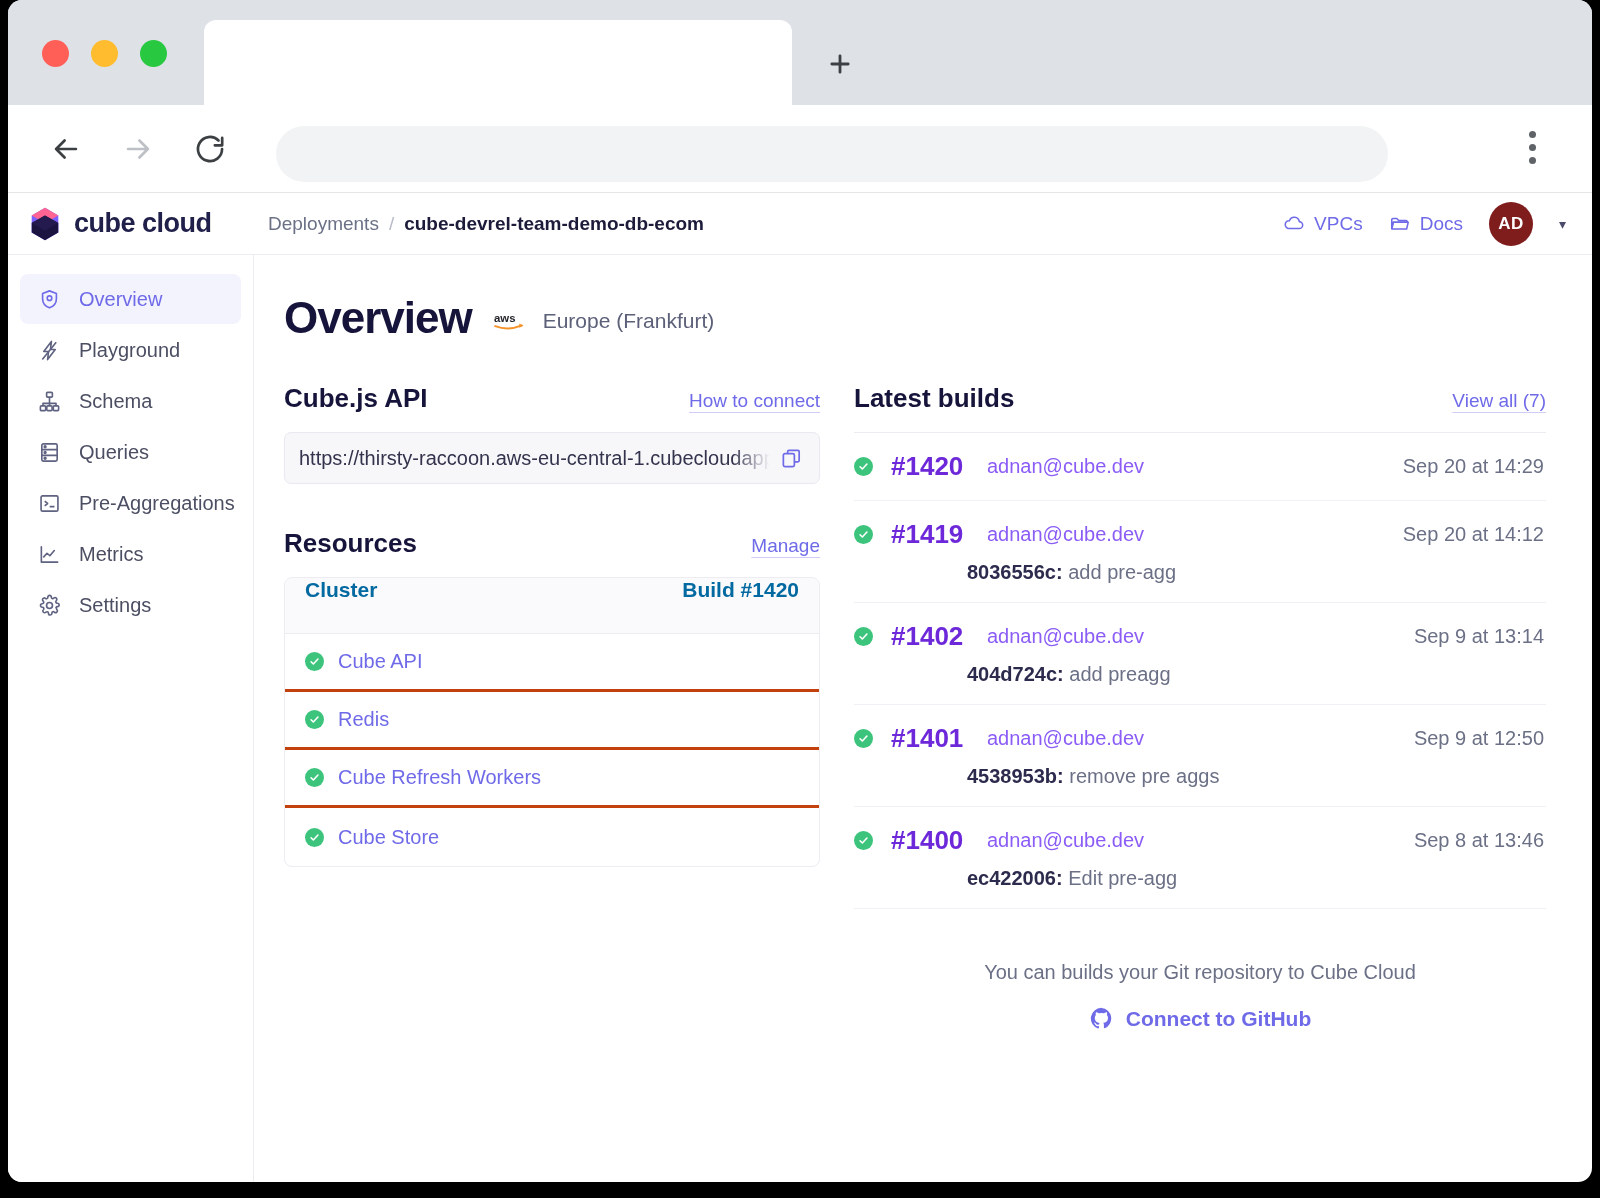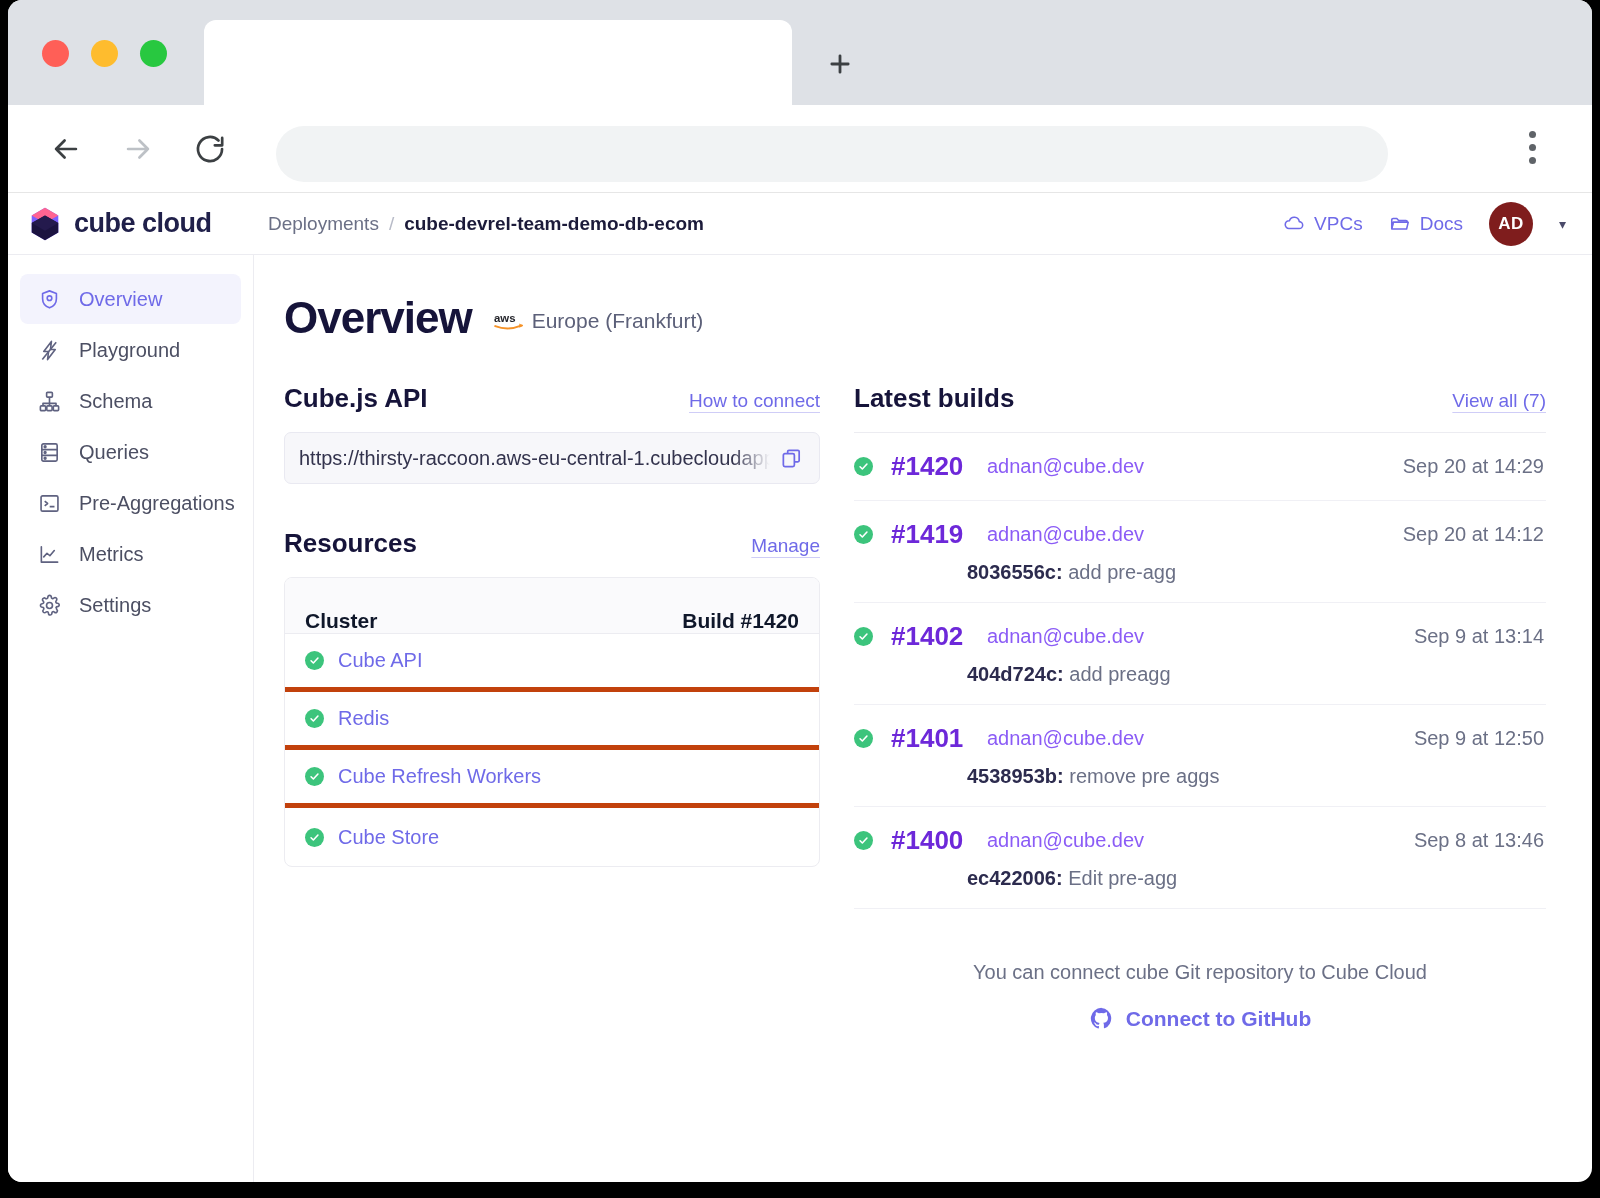--- a/index.html
+++ b/index.html
@@ -126,21 +126,21 @@
   }
   .navitem svg { width: 23px; height: 23px; flex: none; }
   .navitem.active { background: #f3f3fd; color: #6f6ae8; }
   .navitem.active svg { color: #6f6ae8; }
   .navitem .ic { color: #5f6280; display:flex; }
   .navitem.active .ic { color: #6f6ae8; }
 
   .content { flex: 1; padding: 38px 46px 0 30px; overflow: hidden; }
   .page-title-row { display: flex; align-items: baseline; gap: 22px; margin-bottom: 40px; }
   .page-title { font-size: 44px; font-weight: 800; color: #16143a; letter-spacing: -1px; }
-  .region { display: flex; align-items: center; font-size: 21px; color: #5c6079; }
+  .region { display: flex; align-items: center; gap: 11px; font-size: 21px; color: #5c6079; }
   .aws-logo { width: 38px; height: 24px; display: block; }
 
   .cols { display: flex; gap: 34px; }
   .col-left { width: 536px; flex: none; }
   .col-right { flex: 1; }
 
   .sec-head {
     display: flex; align-items: baseline; justify-content: space-between;
     margin-bottom: 18px;
   }
@@ -157,29 +157,29 @@
     flex: 1; overflow: hidden; white-space: nowrap;
     font-size: 20px; color: #33334d;
     -webkit-mask-image: linear-gradient(to right, #000 92%, transparent 100%);
     mask-image: linear-gradient(to right, #000 92%, transparent 100%);
   }
   .copybtn { color: #6f6ae8; display: flex; flex: none; }
   .copybtn svg { width: 23px; height: 23px; }
 
   .card { border: 1px solid #ececf1; border-radius: 8px; overflow: hidden; }
   .card-head {
-    display: flex; justify-content: space-between; align-items: flex-end;
+    display: flex; justify-content: space-between; align-items: flex-start;
     height: 56px; padding: 0 20px;
     background: #fafafc; border-bottom: 1px solid #ececf1;
-    font-size: 21px; font-weight: 700; color: #0f172a;
+    font-size: 21px; font-weight: 700; color: #0369a1;
   }
   .res-row {
     display: flex; align-items: center; gap: 14px;
     height: 58px; padding: 0 20px;
-    border-bottom: 5px solid #c2410c;
+    border-bottom: 3px solid #c2410c;
   }
   .res-row:last-child { border-bottom: none; }
   .res-name { color: #6f6ae8; font-size: 20px; }
   .okdot {
     width: 19px; height: 19px; border-radius: 50%;
     background: #3cc47c; flex: none;
     display: flex; align-items: center; justify-content: center;
   }
   .okdot svg { width: 11px; height: 11px; color: #fff; }
 
@@ -529,21 +529,21 @@
                 <span class="build-time">Sep 8 at 13:46</span>
               </div>
               <div class="build-msg">
                 <span class="build-sha">ec422006:</span>
                 <span>Edit pre-agg</span>
               </div>
             </div>
 
           </div>
 
-          <div class="git-note">You can connect cube Git repository to Cube Cloud</div>
+          <div class="git-note">You can builds your Git repository to Cube Cloud</div>
           <div class="git-btn">
             <svg viewBox="0 0 24 24" fill="currentColor">
               <path d="M12 1.8a10.2 10.2 0 0 0-3.2 19.9c.5.1.7-.2.7-.5v-1.9c-2.8.6-3.4-1.3-3.4-1.3-.5-1.2-1.1-1.5-1.1-1.5-.9-.6.1-.6.1-.6 1 .1 1.5 1 1.5 1 .9 1.5 2.4 1.1 3 .8.1-.7.4-1.1.6-1.4-2.2-.3-4.6-1.1-4.6-5 0-1.1.4-2 1-2.7-.1-.2-.4-1.2.1-2.6 0 0 .8-.3 2.7 1a9.4 9.4 0 0 1 5 0c1.9-1.3 2.7-1 2.7-1 .5 1.4.2 2.4.1 2.6.6.7 1 1.6 1 2.7 0 3.9-2.4 4.7-4.6 4.9.4.3.7.9.7 1.9v2.8c0 .3.2.6.7.5A10.2 10.2 0 0 0 12 1.8z"></path>
             </svg>
             <span>Connect to GitHub</span>
           </div>
 
         </div>
       </div>
     </div>

